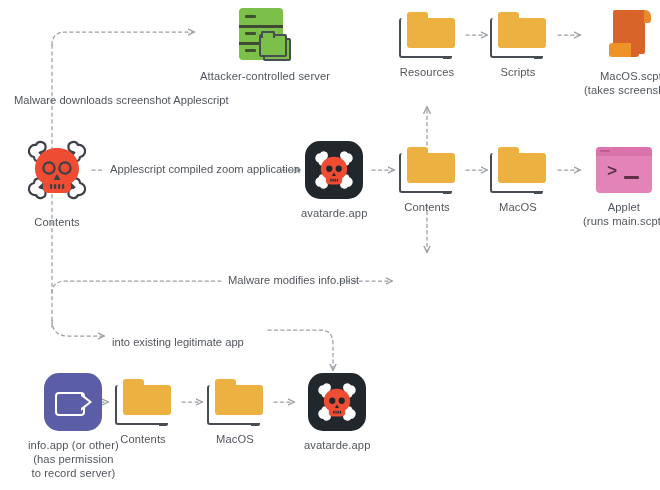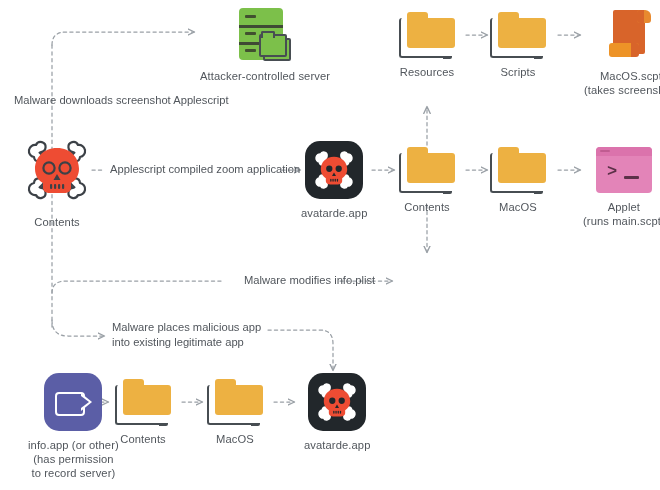--- a/index.html
+++ b/index.html
@@ -384,19 +384,18 @@
         </g>
       </svg>
     </div>
     <div class="cap"><span>avatarde.app</span></div>
   </div>
 
   <div class="flow-label" style="left:14px;top:93px;text-align:left;">Malware downloads screenshot Applescript</div>
 
   <div class="flow-label" style="left:110px;top:162px;text-align:left;">Applescript compiled zoom application</div>
 
-  <div class="flow-label" style="left:244px;top:273px;text-align:right;">Malware modifies info.plist</div>
-
-  <div class="flow-label" style="left:112px;top:320px;text-align:left;">Malware places malicious app</div>
+  <div class="flow-label" style="left:228px;top:273px;text-align:right;">Malware modifies info.plist</div>
+
 
   <div class="flow-label" style="left:112px;top:335px;text-align:right;">into existing legitimate app</div>
 
 </div>
 
 </body></html>

